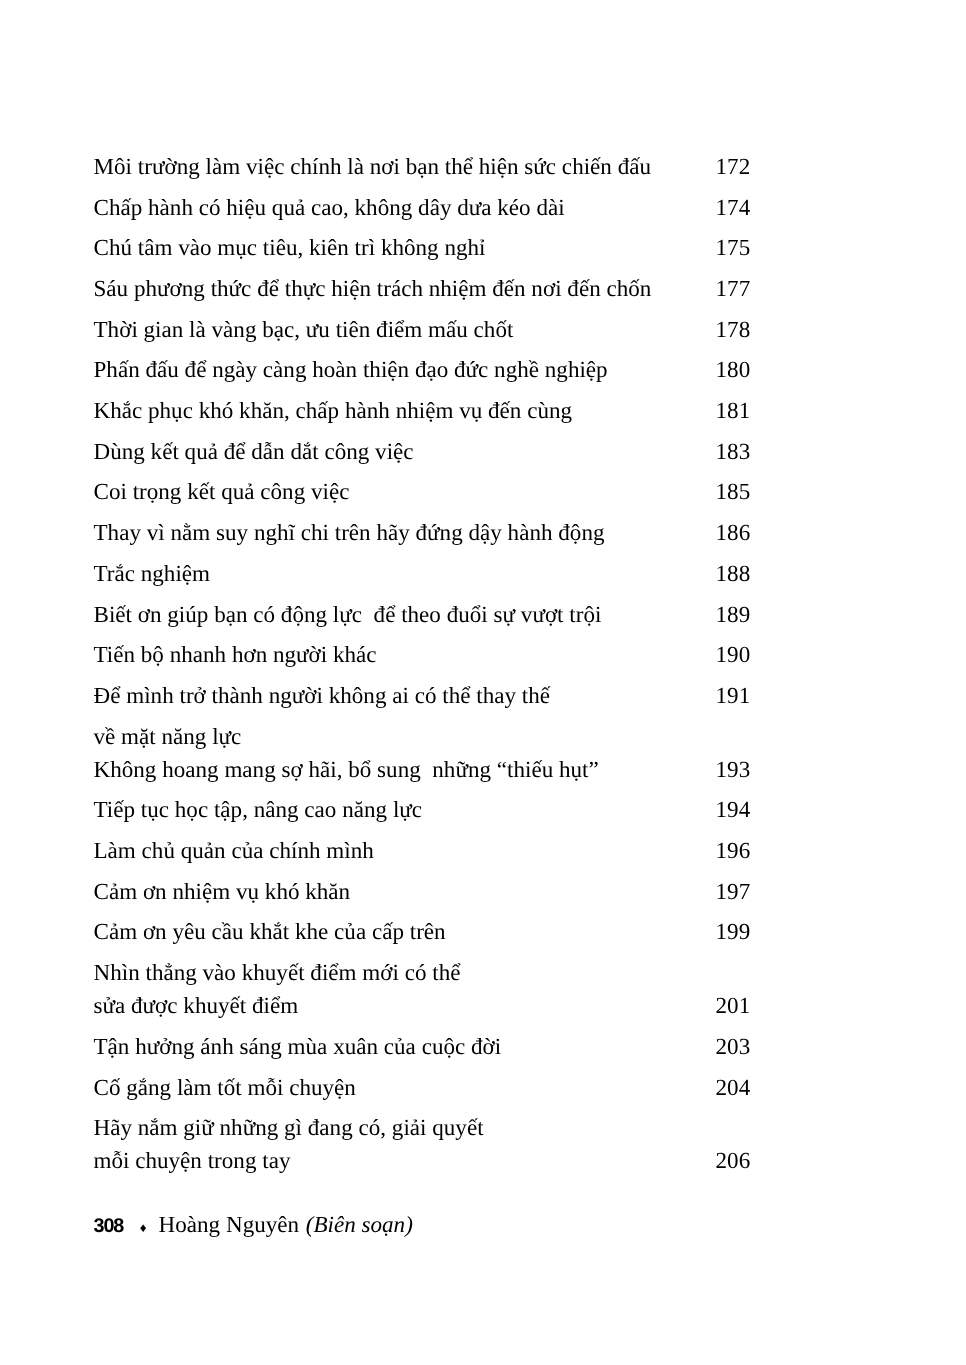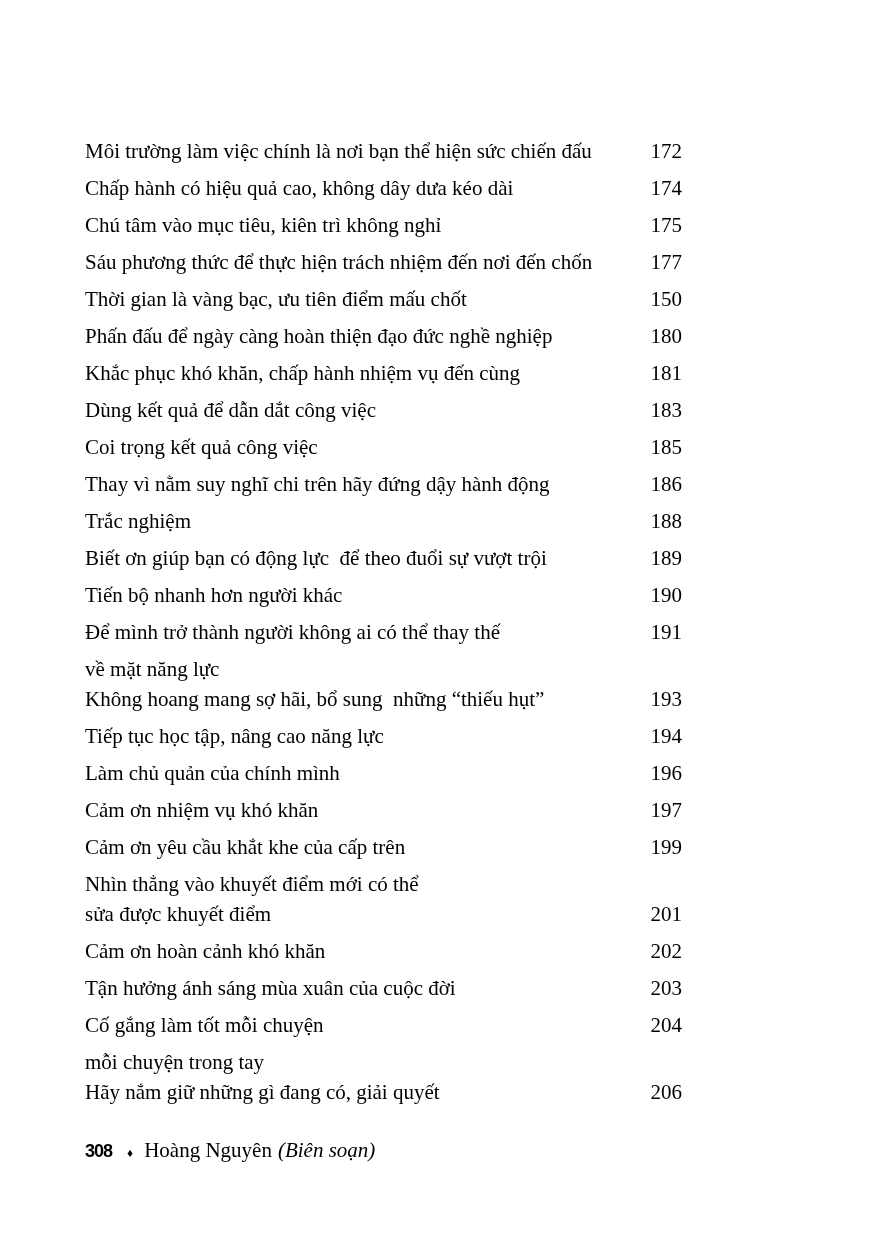--- a/index.html
+++ b/index.html
@@ -78,21 +78,21 @@
       <div class="toc-entry">
         <div class="toc-title"><div>Chú tâm vào mục tiêu, kiên trì không nghỉ</div></div>
         <div class="toc-page">175</div>
       </div>
       <div class="toc-entry">
         <div class="toc-title"><div>Sáu phương thức để thực hiện trách nhiệm đến nơi đến chốn</div></div>
         <div class="toc-page">177</div>
       </div>
       <div class="toc-entry">
         <div class="toc-title"><div>Thời gian là vàng bạc, ưu tiên điểm mấu chốt</div></div>
-        <div class="toc-page">150</div>
+        <div class="toc-page">178</div>
       </div>
       <div class="toc-entry">
         <div class="toc-title"><div>Phấn đấu để ngày càng hoàn thiện đạo đức nghề nghiệp</div></div>
         <div class="toc-page">180</div>
       </div>
       <div class="toc-entry">
         <div class="toc-title"><div>Khắc phục khó khăn, chấp hành nhiệm vụ đến cùng</div></div>
         <div class="toc-page">181</div>
       </div>
       <div class="toc-entry">
@@ -141,33 +141,29 @@
       </div>
       <div class="toc-entry">
         <div class="toc-title"><div>Cảm ơn yêu cầu khắt khe của cấp trên</div></div>
         <div class="toc-page">199</div>
       </div>
       <div class="toc-entry">
         <div class="toc-title"><div>Nhìn thẳng vào khuyết điểm mới có thể</div><div>sửa được khuyết điểm</div></div>
         <div class="toc-page">201</div>
       </div>
       <div class="toc-entry">
-        <div class="toc-title"><div>Cảm ơn hoàn cảnh khó khăn</div></div>
-        <div class="toc-page">202</div>
-      </div>
-      <div class="toc-entry">
         <div class="toc-title"><div>Tận hưởng ánh sáng mùa xuân của cuộc đời</div></div>
         <div class="toc-page">203</div>
       </div>
       <div class="toc-entry">
         <div class="toc-title"><div>Cố gắng làm tốt mỗi chuyện</div></div>
         <div class="toc-page">204</div>
       </div>
       <div class="toc-entry">
-        <div class="toc-title"><div>mỗi chuyện trong tay</div><div>Hãy nắm giữ những gì đang có, giải quyết</div></div>
+        <div class="toc-title"><div>Hãy nắm giữ những gì đang có, giải quyết</div><div>mỗi chuyện trong tay</div></div>
         <div class="toc-page">206</div>
       </div>
     </div>
 
   <div class="footer">
     <span class="footer-num">308</span>
     <span class="footer-diamond">♦</span>
     <span class="footer-author">Hoàng Nguyên</span>
     <span class="footer-role">(Biên soạn)</span>
   </div>

